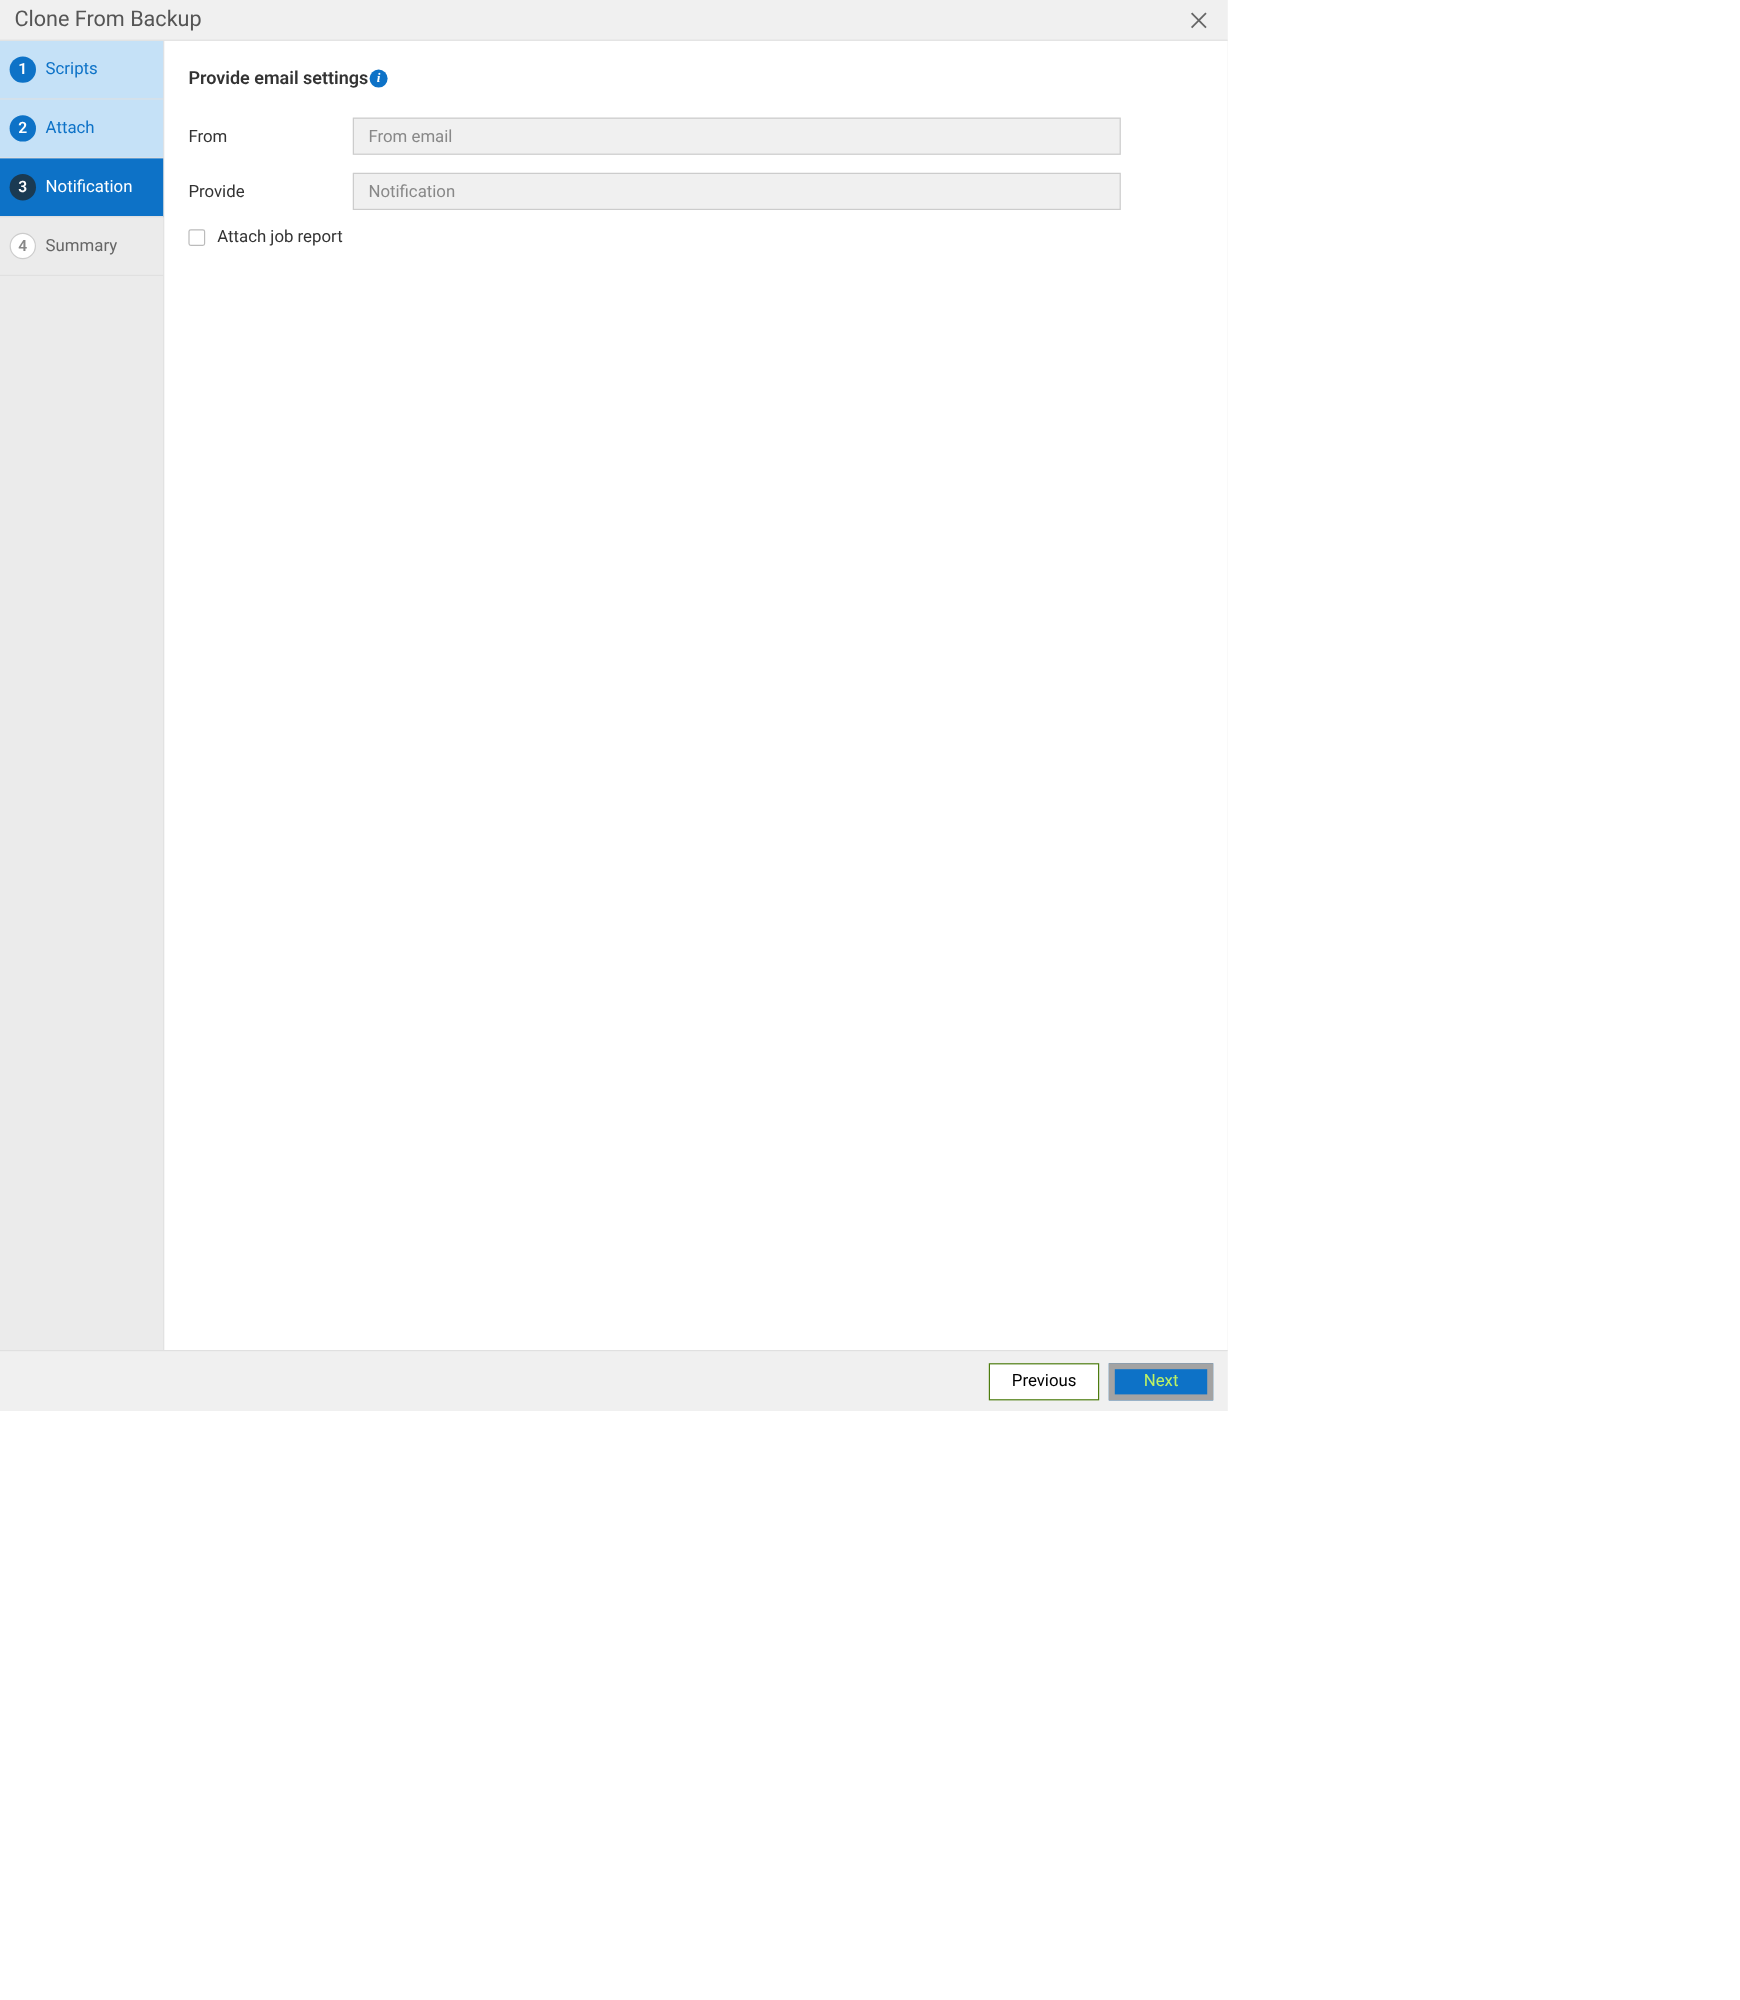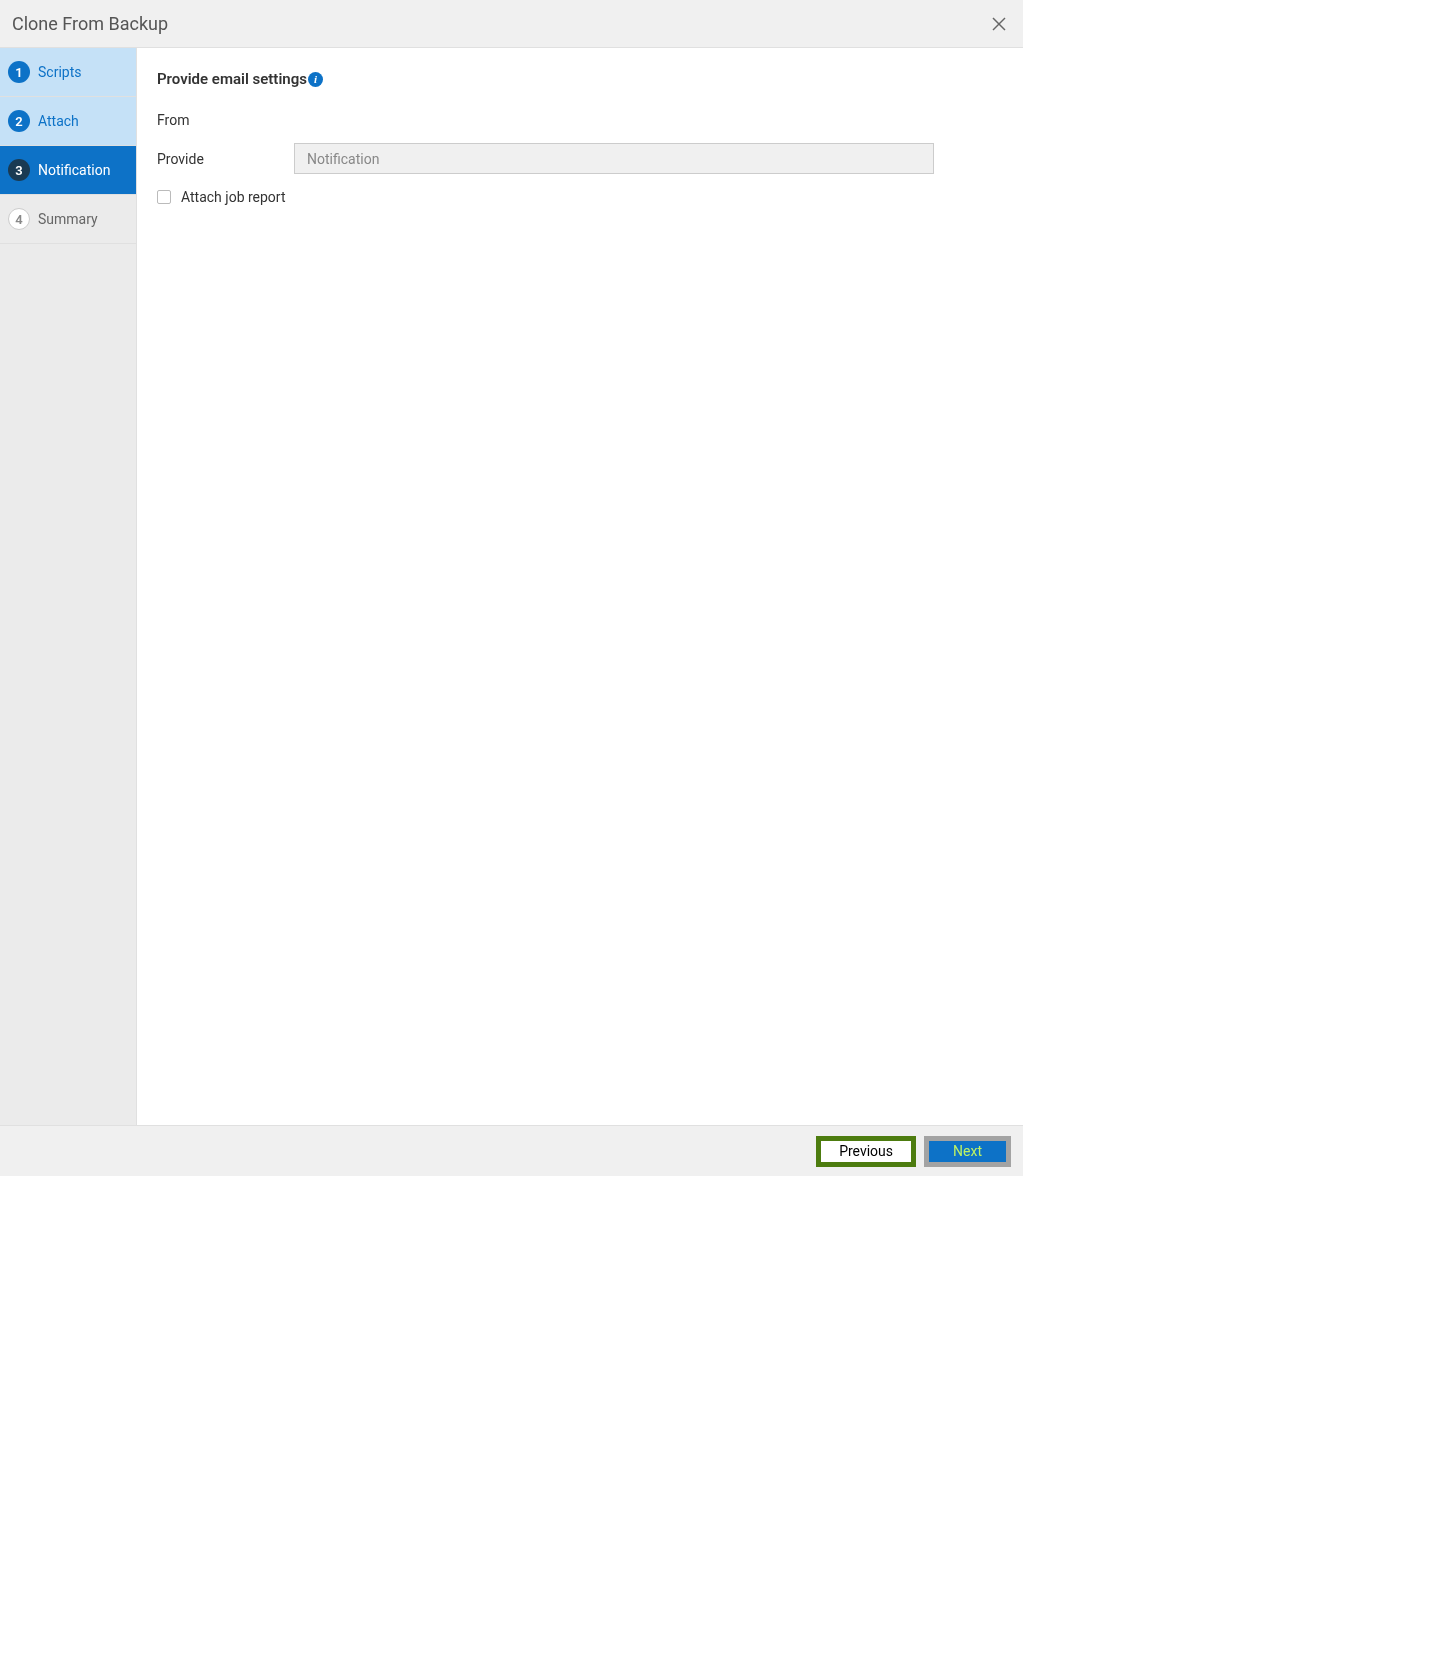--- a/index.html
+++ b/index.html
@@ -17,21 +17,21 @@
       display: flex;
       flex-direction: column;
       width: 1023px;
       height: 1176px;
       background: #f0f0f0;
     }
     .dialog-header {
       display: flex;
       align-items: center;
       justify-content: space-between;
-      height: 48px;
+      height: 34px;
       padding: 0 12px;
       background: #f0f0f0;
       border-bottom: 1px solid #e0e0e0;
     }
     .dialog-title {
       font-size: 18px;
       color: #555;
       font-weight: 400;
     }
     .close-btn {
@@ -223,21 +223,21 @@
       height: 51px;
       padding: 0 12px;
       gap: 8px;
       background: #f0f0f0;
       border-top: 1px solid #e0e0e0;
     }
     .btn {
       height: 31px;
       padding: 0 18px;
       font-size: 14px;
-      border: 5px solid #4d7c0f;
+      border: 1px solid #4d7c0f;
       background: #fff;
       cursor: pointer;
       font-family: inherit;
     }
     .btn-primary {
       background: #0d72c7;
       color: #bef264;
       border: 5px solid #a3a3a3;
       padding: 0 24px;
     }
@@ -281,20 +281,21 @@
     <div class="main">
 
       <div class="section-title">
         <span>Provide email settings</span>
         <span class="info-icon">i</span>
       </div>
 
 
       <div class="form-row">
         <div class="form-label">From</div>
+        <input type="text" class="text-input" disabled="" placeholder="From email" style="">
       </div>
 
 
       <div class="form-row">
         <div class="form-label">Provide</div>
         <input type="text" class="text-input" disabled="" placeholder="Notification" style="">
       </div>
 
       <div class="checkbox-row">
         <div class="checkbox"></div>

